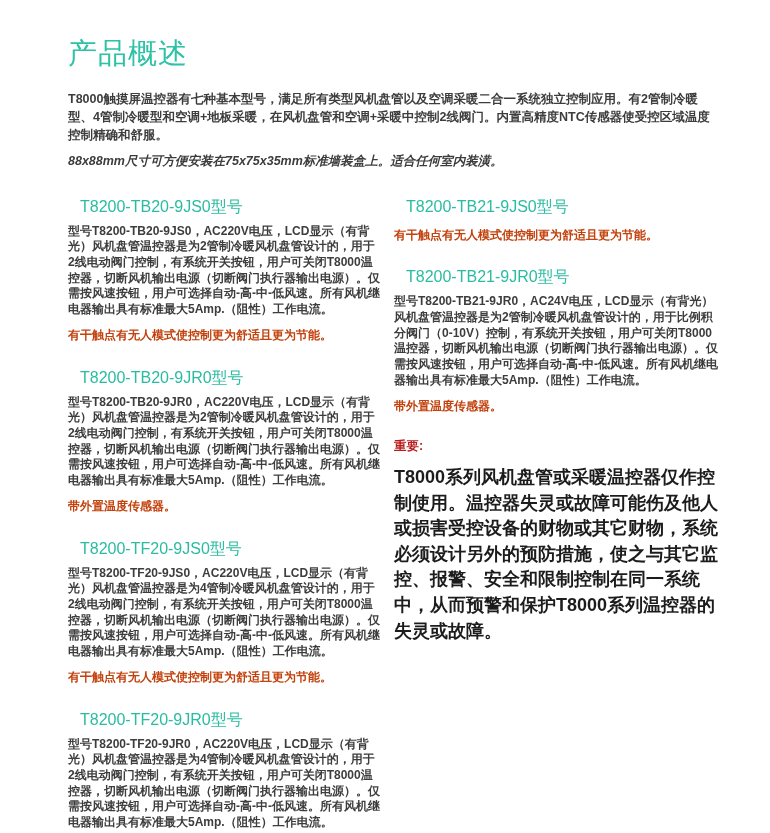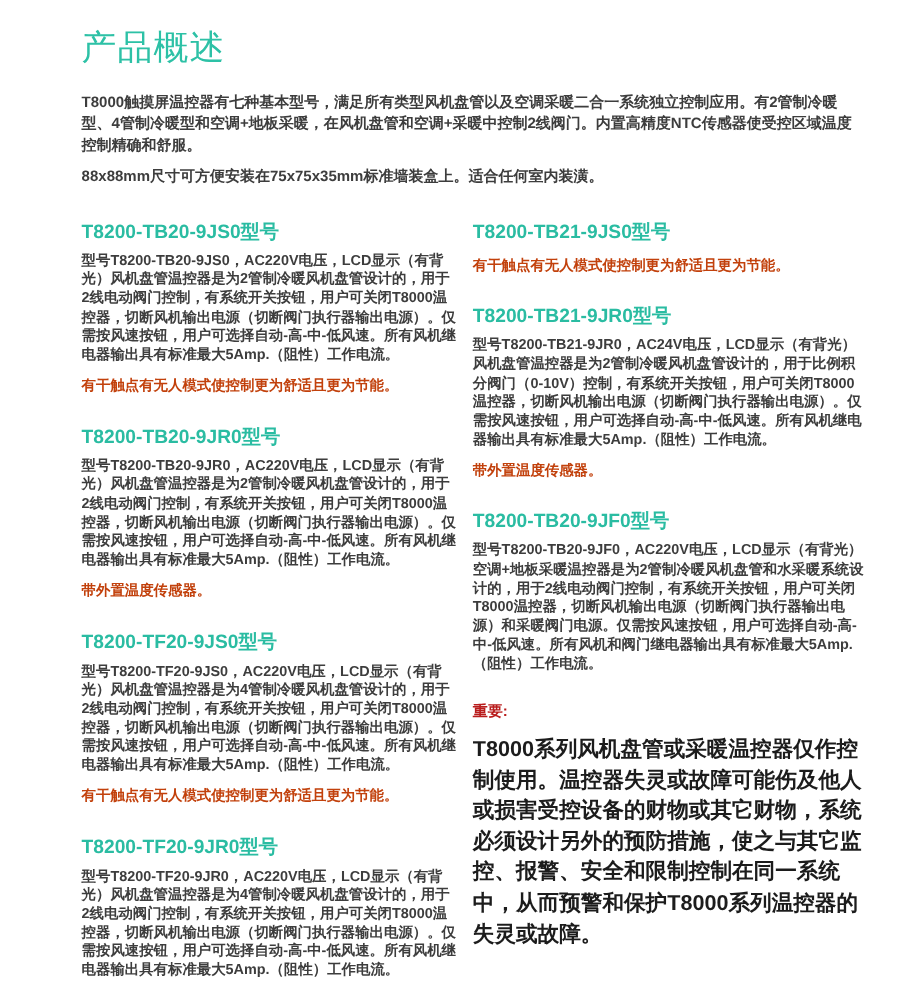--- a/index.html
+++ b/index.html
@@ -4,49 +4,49 @@
 <style>
   html,body { margin:0; padding:0; background:#ffffff; }
   body {
     width:770px; height:833px; overflow:hidden;
     font-family:"Liberation Sans","DejaVu Sans",sans-serif;
     -webkit-font-smoothing:antialiased;
   }
   .page {
     box-sizing:border-box;
     width:770px; height:833px;
-    padding:20px 50px 0 68px;
+    padding:34px 50px 0 68px;
     background:#ffffff;
   }
   .page-title {
     margin:0 0 16px 0;
     font-size:29px;
     font-weight:500;
     letter-spacing:1px;
     color:#2dc1a6;
   }
   .intro p {
     margin:0 0 8px 0;
     font-size:12.5px;
     line-height:1.45;
     font-weight:600;
     color:#3d3d3d;
   }
-  .intro p:last-child { margin-bottom:26px; }
+  .intro p:last-child { margin-bottom:26px;font-style:italic; }
   .columns {
     display:flex;
     align-items:flex-start;
   }
   .col-left  { width:312px; margin-right:14px; flex:none; }
   .col-right { width:326px; flex:none; }
   .model-section { margin:0 0 24px 0; }
   .model-title {
-    margin:0 0 6px 0;
+    margin:0 0 6px 12px;
     font-size:16px;
-    font-weight:700;
+    font-weight:400;
     color:#2abca2;
   }
   .model-body {
     margin:0;
     font-size:12px;
     line-height:1.31;
     font-weight:600;
     color:#3d3d3d;
   }
   .model-note {
@@ -119,24 +119,20 @@
         <h2 class="model-title">T8200-TB21-9JS0型号</h2>
         <p class="model-note">有干触点有无人模式使控制更为舒适且更为节能。</p>
       </div>
 
       <div class="model-section">
         <h2 class="model-title">T8200-TB21-9JR0型号</h2>
         <p class="model-body">型号T8200-TB21-9JR0，AC24V电压，LCD显示（有背光）风机盘管温控器是为2管制冷暖风机盘管设计的，用于比例积分阀门（0-10V）控制，有系统开关按钮，用户可关闭T8000温控器，切断风机输出电源（切断阀门执行器输出电源）。仅需按风速按钮，用户可选择自动-高-中-低风速。所有风机继电器输出具有标准最大5Amp.（阻性）工作电流。</p>
         <p class="model-note">带外置温度传感器。</p>
       </div>
 
-      <div class="model-section">
-        <h2 class="model-title">T8200-TB20-9JF0型号</h2>
-        <p class="model-body">型号T8200-TB20-9JF0，AC220V电压，LCD显示（有背光）空调+地板采暖温控器是为2管制冷暖风机盘管和水采暖系统设计的，用于2线电动阀门控制，有系统开关按钮，用户可关闭T8000温控器，切断风机输出电源（切断阀门执行器输出电源）和采暖阀门电源。仅需按风速按钮，用户可选择自动-高-中-低风速。所有风机和阀门继电器输出具有标准最大5Amp.（阻性）工作电流。</p>
-      </div>
 
       <div class="important-block">
         <p class="important-label">重要:</p>
         <p class="important-text">T8000系列风机盘管或采暖温控器仅作控制使用。温控器失灵或故障可能伤及他人或损害受控设备的财物或其它财物，系统必须设计另外的预防措施，使之与其它监控、报警、安全和限制控制在同一系统中，从而预警和保护T8000系列温控器的失灵或故障。</p>
       </div>
 
     </div>
 
   </div>
 

